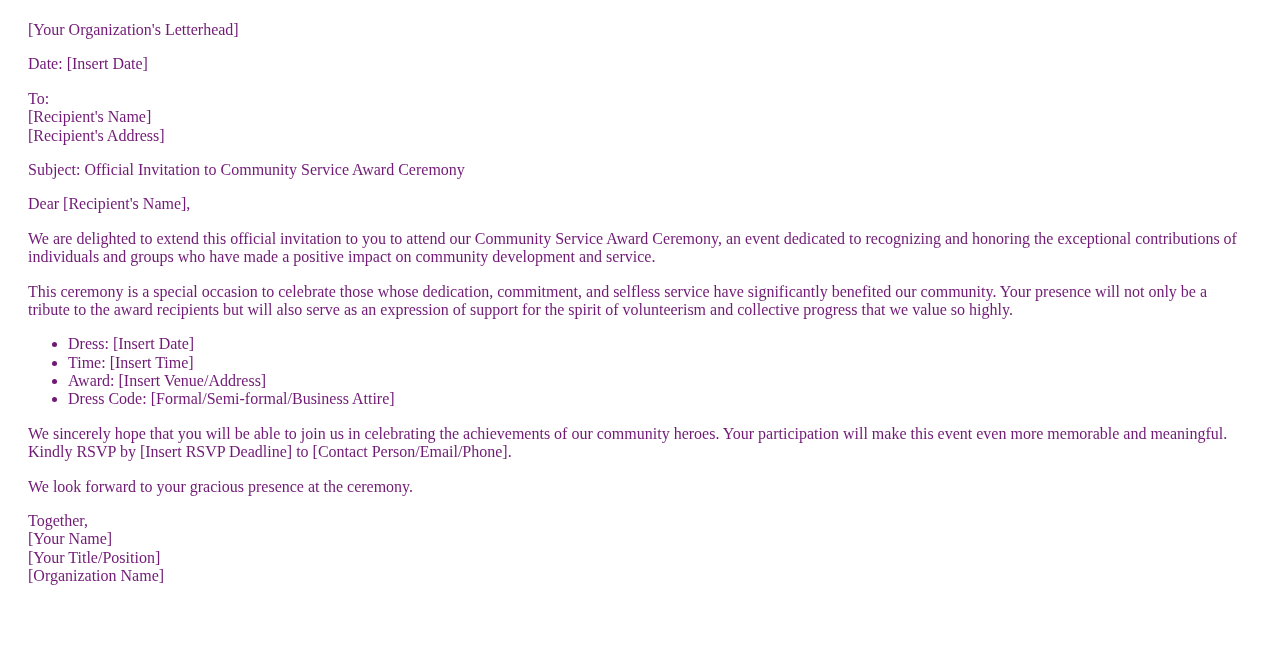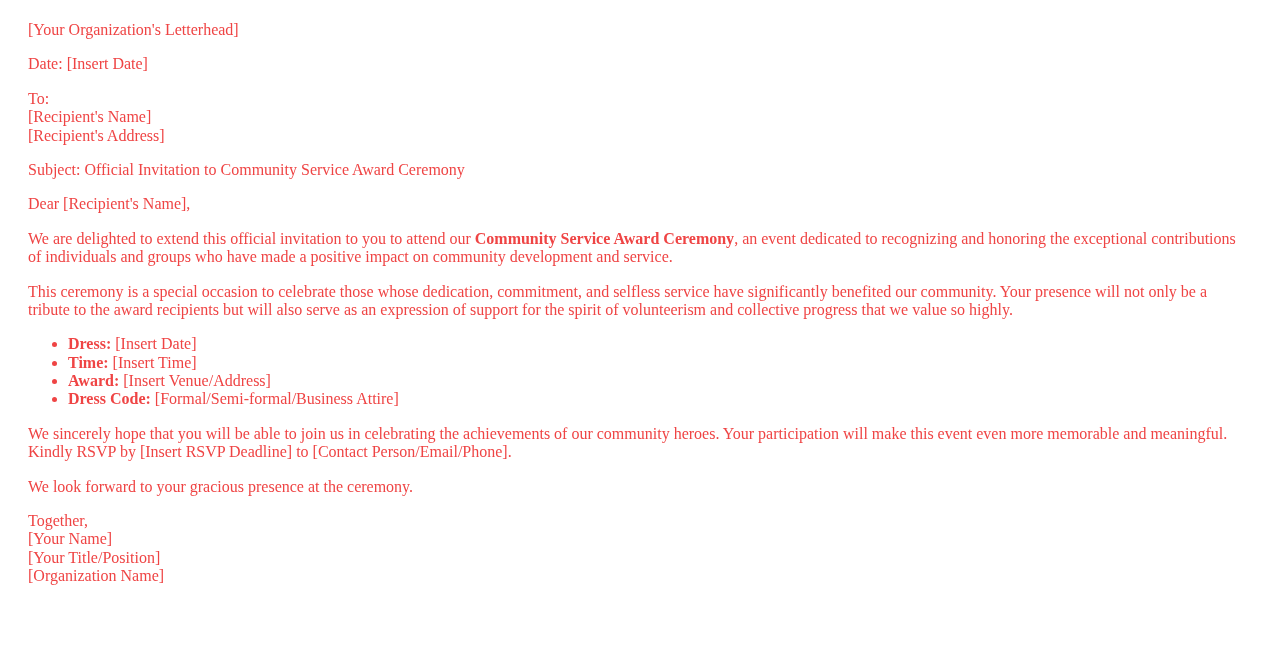--- a/index.html
+++ b/index.html
@@ -8,34 +8,34 @@
     background: #ffffff;
     width: 1278px;
     height: 650px;
     overflow: hidden;
   }
   .letter {
     box-sizing: border-box;
     width: 1278px;
     height: 650px;
     padding: 21px 32px 8px 28px;
-    color: #ef4444;
+    color: #701a75;
     font-family: "Liberation Serif", "DejaVu Serif", serif;
     font-size: 16px;
     line-height: 1.15;
     overflow: hidden;
   }
   .letter p { margin: 16px 0; }
   .letter p:first-child { margin-top: 0; }
   .letter ul {
     margin: 16px 0;
     padding-left: 40px;
     list-style-type: disc;
   }
-  .bold { font-weight: bold; }
+  .bold { font-weight: normal; }
 </style>
 </head>
 <body>
 
 <div class="letter">
 
   <p>[Your Organization's Letterhead]</p>
 
   <p>Date: [Insert Date]</p>
 

